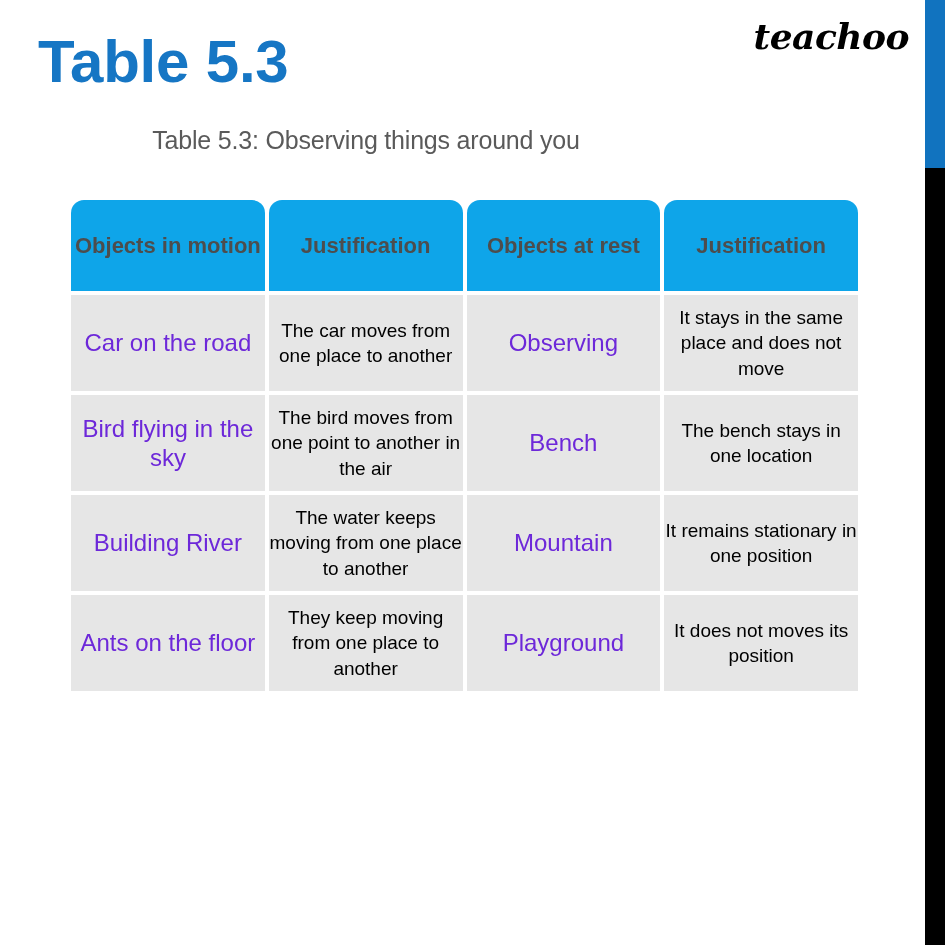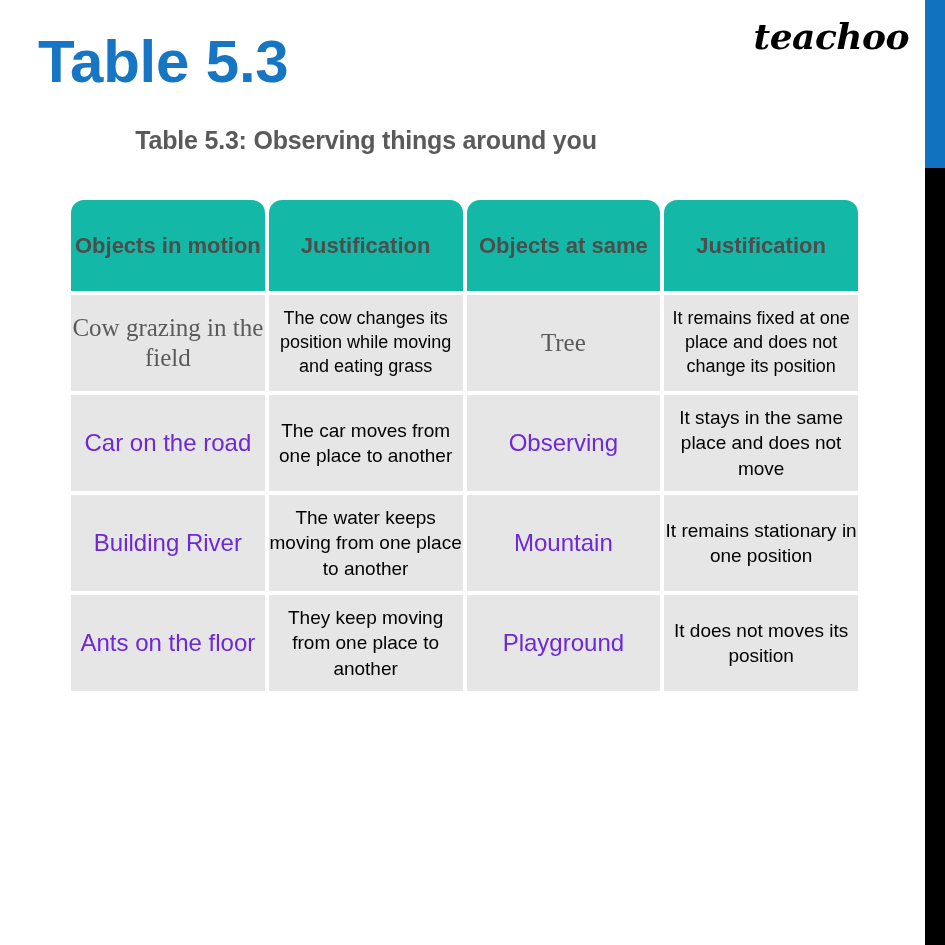--- a/index.html
+++ b/index.html
@@ -65,21 +65,21 @@
   }
 
   
   .table-caption {
     position: absolute;
     left: 0;
     top: 126px;
     width: 732px;
     text-align: center;
     font-size: 25px;
-    font-weight: bold;
+    font-weight: normal;
     color: #5a5a5a;
     letter-spacing: -0.2px;
   }
 
   
   .data-table {
     position: absolute;
     left: 67px;
     top: 196px;
     width: 795px;
@@ -89,21 +89,21 @@
   }
   .data-table th,
   .data-table td {
     padding: 0;
     margin: 0;
     vertical-align: middle;
     text-align: center;
   }
 
   .hdr-cell {
-    background: #14b8a6;
+    background: #0ea5e9;
     border-radius: 13px 13px 0 0;
     height: 91px;
     font-size: 22px;
     font-weight: bold;
     color: #4d4d4d;
     line-height: 1.18;
     padding: 0 6px;
   }
 
   .body-cell {
@@ -146,36 +146,36 @@
   <div class="brand-logo">teachoo</div>
 </div>
 
 <div class="table-caption">Table 5.3: Observing things around you</div>
 
 <table class="data-table">
   <thead>
     <tr>
       <th class="hdr-cell">Objects in motion</th>
       <th class="hdr-cell">Justification</th>
-      <th class="hdr-cell">Objects at same</th>
+      <th class="hdr-cell">Objects at rest</th>
       <th class="hdr-cell">Justification</th>
     </tr>
   </thead>
   <tbody>
-    <tr class="row-serif">
-      <td class="body-cell obj-cell">Cow grazing in the field</td>
-      <td class="body-cell just-cell">The cow changes its position while moving and eating grass</td>
-      <td class="body-cell obj-cell">Tree</td>
-      <td class="body-cell just-cell">It remains fixed at one place and does not change its position</td>
-    </tr>
     <tr>
       <td class="body-cell obj-cell">Car on the road</td>
       <td class="body-cell just-cell">The car moves from one place to another</td>
       <td class="body-cell obj-cell">Observing</td>
       <td class="body-cell just-cell">It stays in the same place and does not move</td>
+    </tr>
+    <tr>
+      <td class="body-cell obj-cell">Bird flying in the sky</td>
+      <td class="body-cell just-cell">The bird moves from one point to another in the air</td>
+      <td class="body-cell obj-cell">Bench</td>
+      <td class="body-cell just-cell">The bench stays in one location</td>
     </tr>
     <tr>
       <td class="body-cell obj-cell">Building River</td>
       <td class="body-cell just-cell">The water keeps moving from one place to another</td>
       <td class="body-cell obj-cell">Mountain</td>
       <td class="body-cell just-cell">It remains stationary in one position</td>
     </tr>
     <tr>
       <td class="body-cell obj-cell">Ants on the floor</td>
       <td class="body-cell just-cell">They keep moving from one place to another</td>

